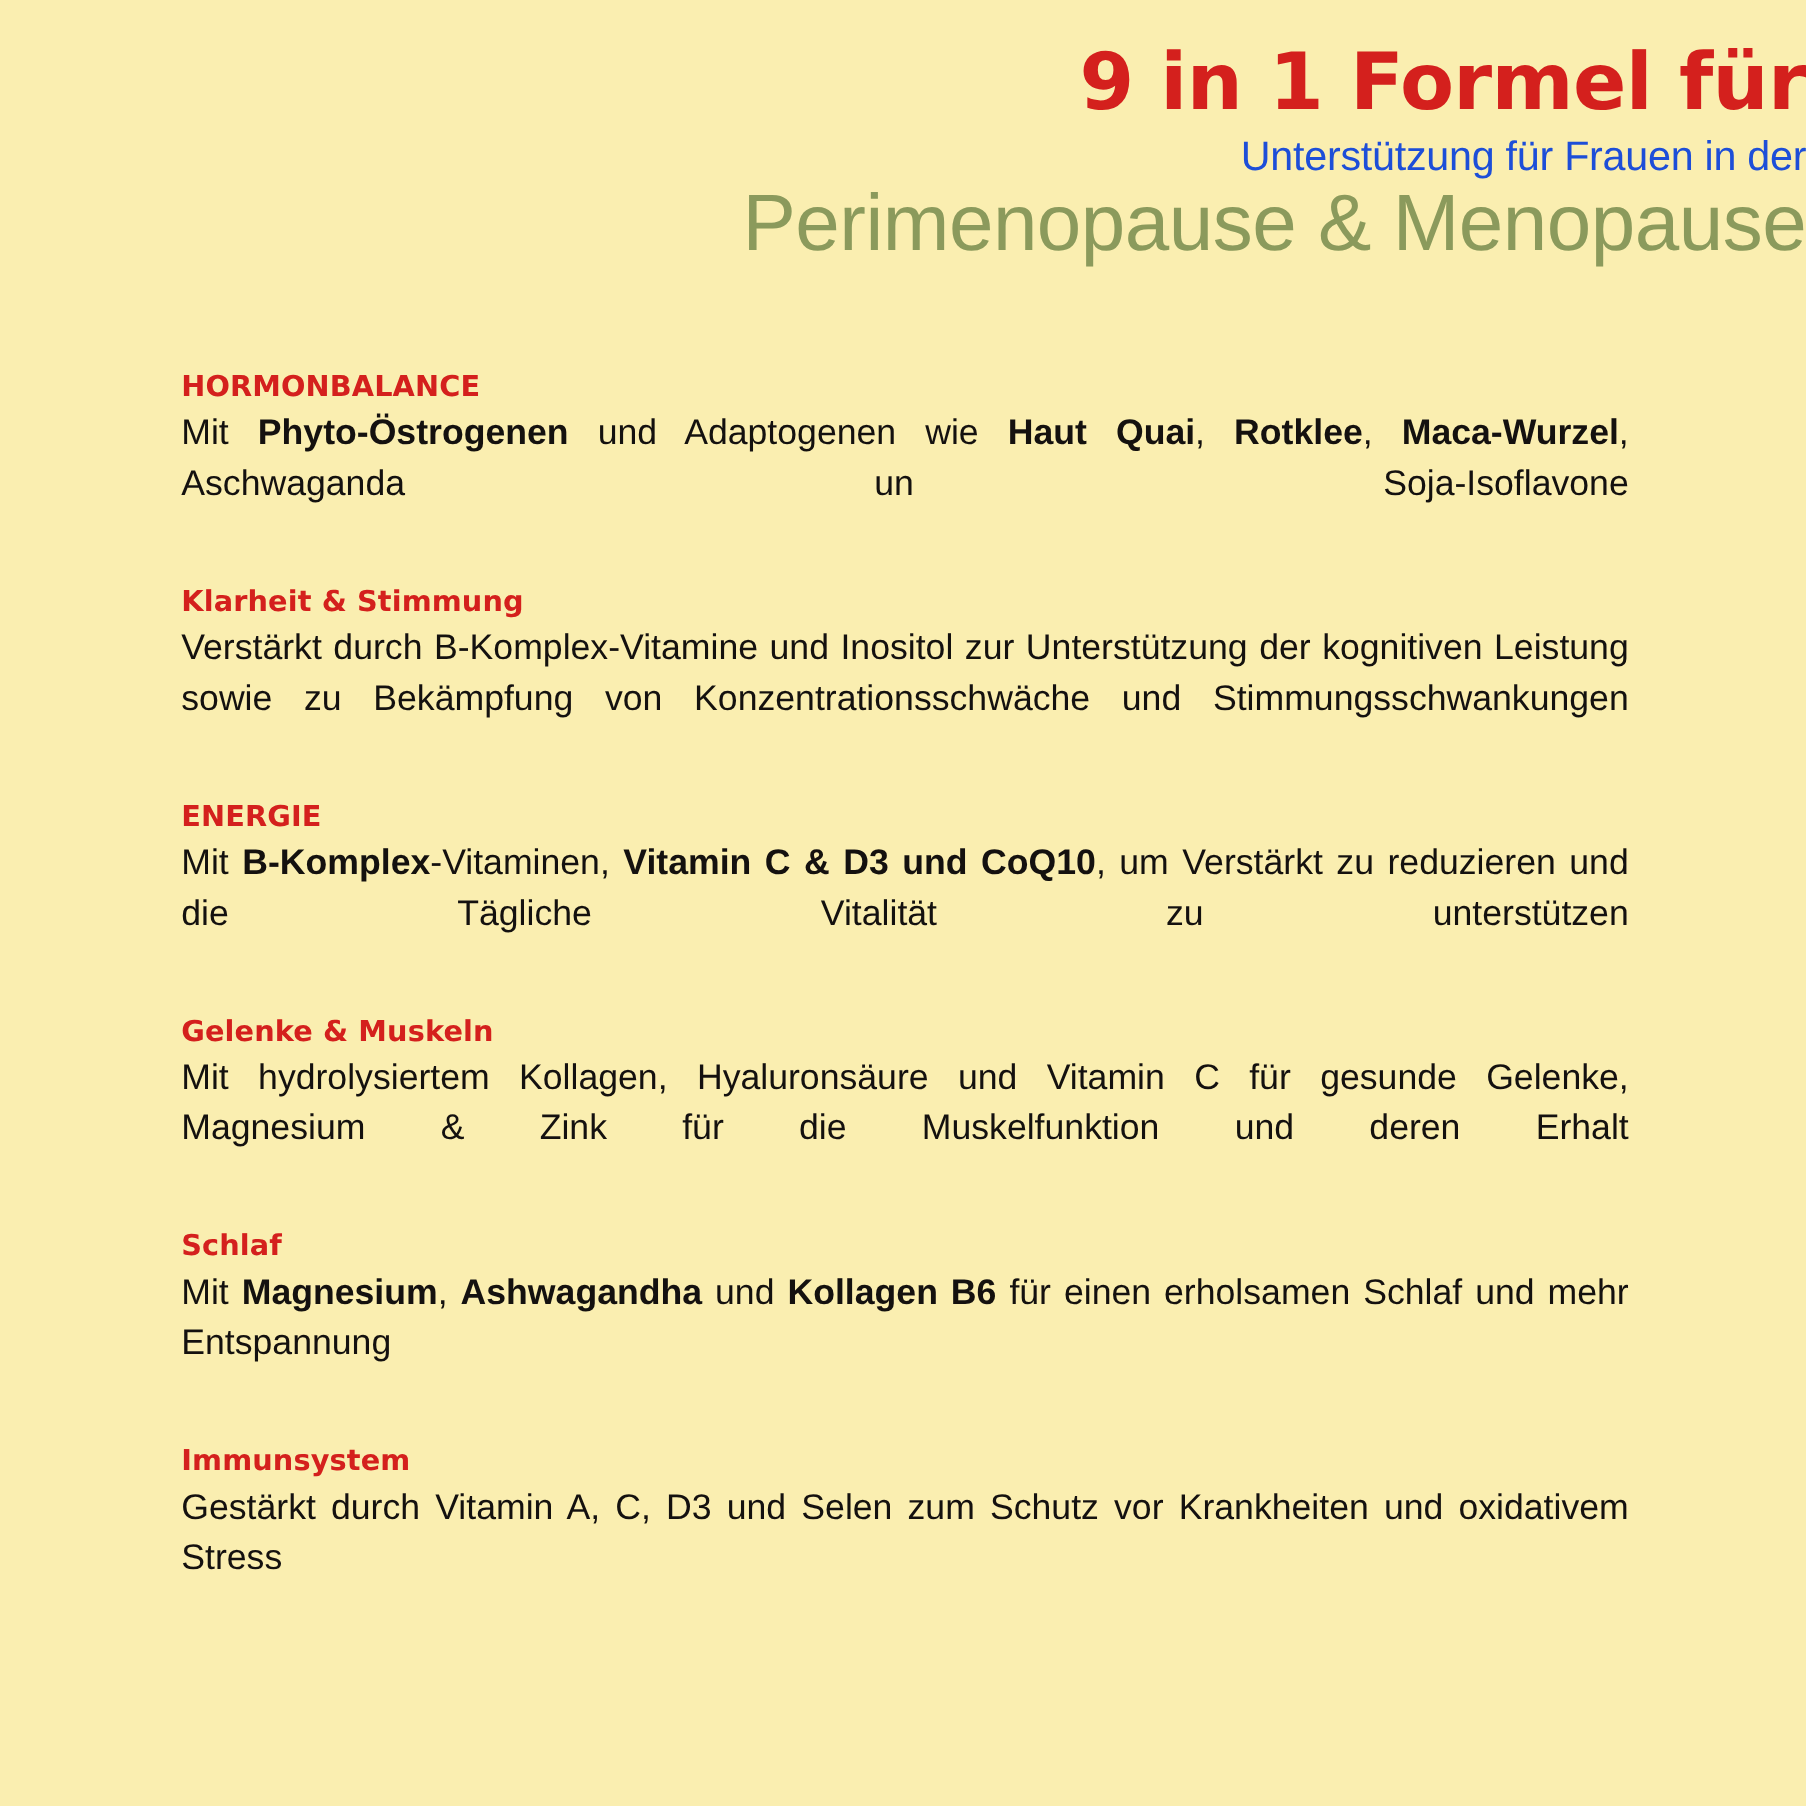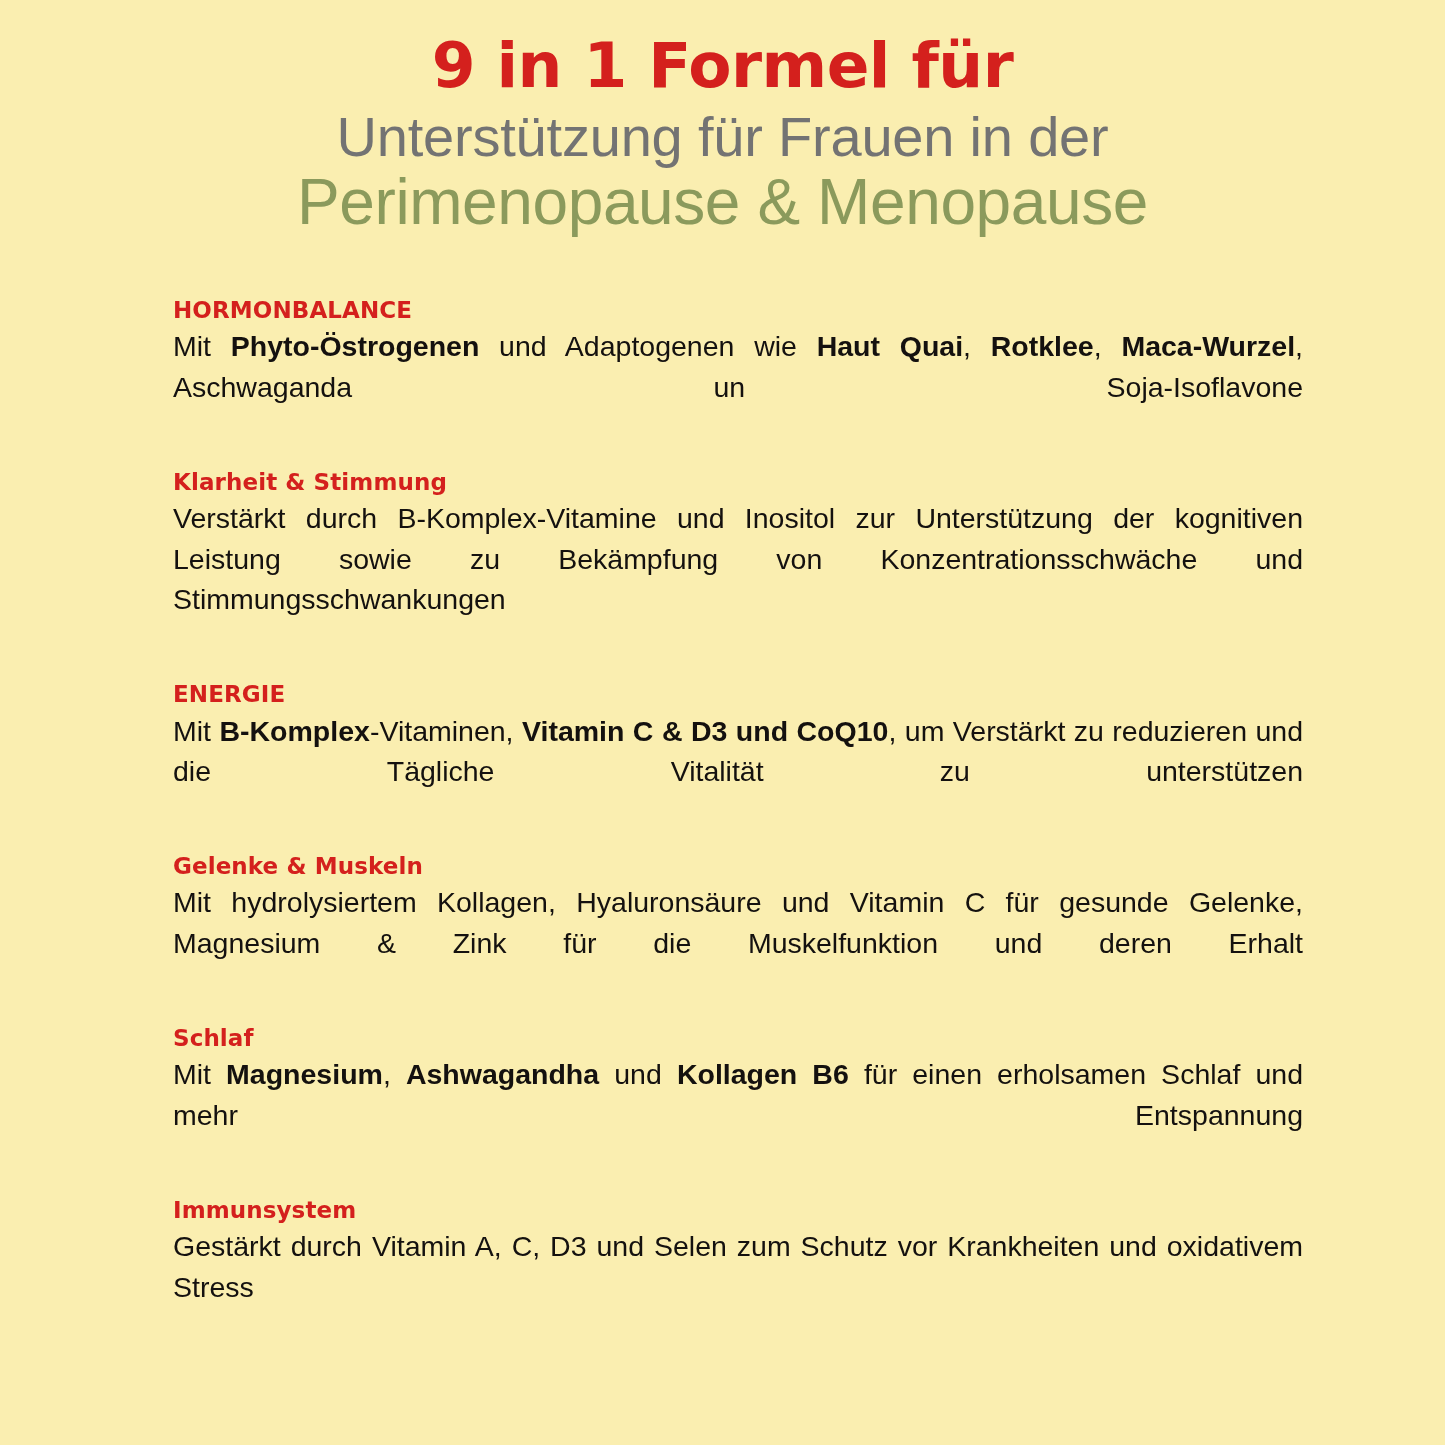--- a/index.html
+++ b/index.html
@@ -20,40 +20,40 @@
     position: relative;
     width: 1445px;
     height: 1445px;
     box-sizing: border-box;
     background: #faeeb0;
   }
 
   
   .header {
     padding-top: 34px;
-    text-align: center;
+    text-align: right;
   }
 
   .headline {
     margin: 0;
     font-family: "DejaVu Sans", "Liberation Sans", sans-serif;
     font-size: 63px;
     font-weight: 700;
     line-height: 1.02;
     color: #d4201d;
     letter-spacing: -0.5px;
   }
 
   .subtitle-1 {
     margin: 10px 0 0 0;
     font-family: "Liberation Sans", "DejaVu Sans", sans-serif;
-    font-size: 56px;
+    font-size: 33px;
     font-weight: 400;
     line-height: 1.05;
-    color: #737373;
+    color: #1d4ed8;
     letter-spacing: -0.2px;
   }
 
   .subtitle-2 {
     margin: 2px 0 0 0;
     font-family: "Liberation Sans", "DejaVu Sans", sans-serif;
     font-size: 64px;
     font-weight: 400;
     line-height: 1.04;
     color: #8b9a5c;
@@ -66,21 +66,20 @@
     padding: 0;
     list-style: none;
     position: absolute;
     left: 145px;
     right: 142px;
     top: 296px;
   }
 
   .section {
     margin-bottom: 20px;
-    margin-left: 28px;
   }
   .section:last-child { margin-bottom: 0; }
 
   .section-title {
     margin: 0 0 1px 0;
     font-family: "DejaVu Sans", "Liberation Sans", sans-serif;
     font-size: 23px;
     font-weight: 700;
     line-height: 1.28;
     color: #d4201d;

